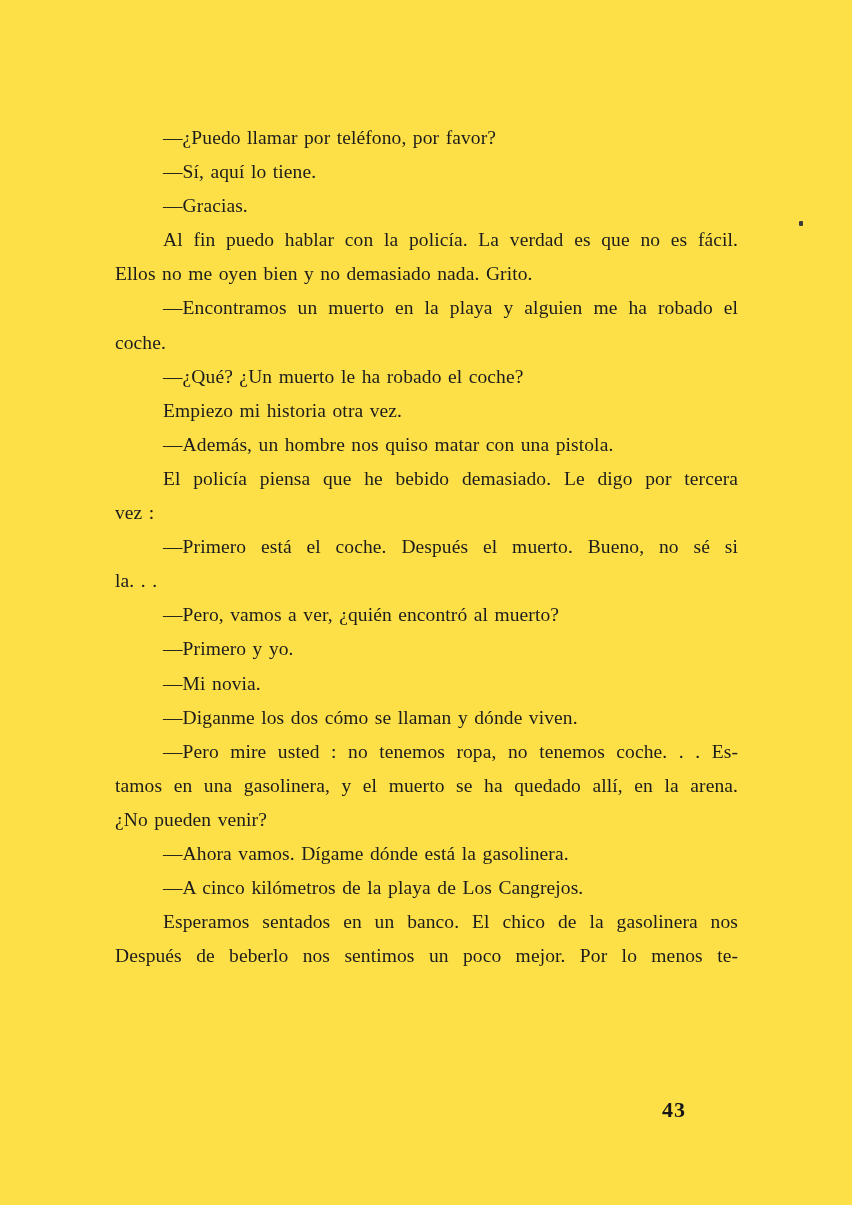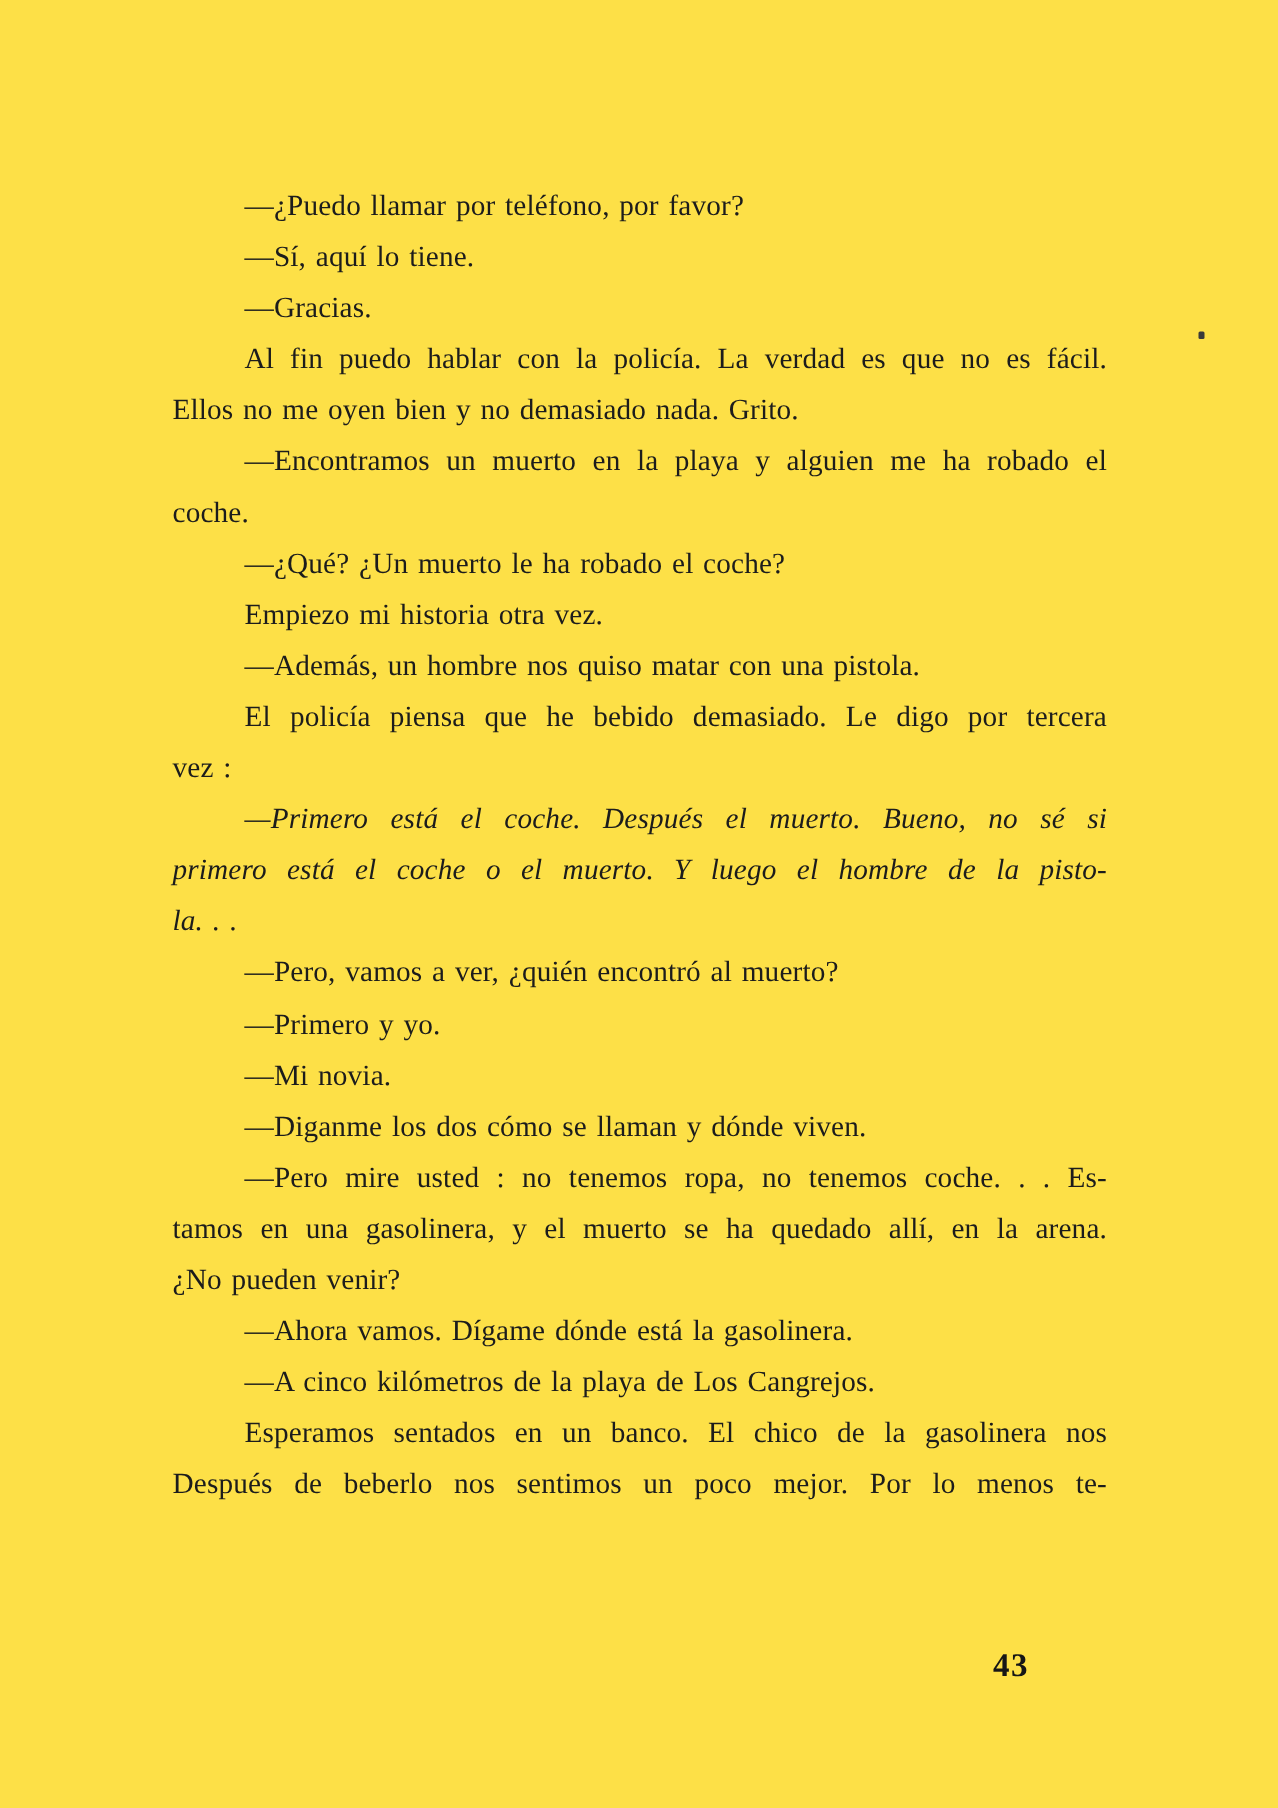--- a/index.html
+++ b/index.html
@@ -39,21 +39,20 @@
   }
   .line.justify {
     white-space: normal;
     text-align: justify;
     text-align-last: justify;
   }
   .line.indent {
     padding-left: 48px;
   }
   .line.italic {
-    font-style: italic;
   }
   .page-number {
     position: absolute;
     left: 662px;
     top: 1083px;
     font-size: 22px;
     font-weight: bold;
     letter-spacing: 1px;
     color: #161616;
     margin-top: 14px;
@@ -79,21 +78,20 @@
       <div class="line indent justify">Al fin puedo hablar con la policía. La verdad es que no es fácil.</div>
       <div class="line">Ellos no me oyen bien y no demasiado nada. Grito.</div>
       <div class="line indent justify">—Encontramos un muerto en la playa y alguien me ha robado el</div>
       <div class="line">coche.</div>
       <div class="line indent">—¿Qué? ¿Un muerto le ha robado el coche?</div>
       <div class="line indent">Empiezo mi historia otra vez.</div>
       <div class="line indent">—Además, un hombre nos quiso matar con una pistola.</div>
       <div class="line indent justify">El policía piensa que he bebido demasiado. Le digo por tercera</div>
       <div class="line">vez :</div>
       <div class="line indent justify italic">—Primero está el coche. Después el muerto. Bueno, no sé si</div>
-      <div class="line justify italic">primero está el coche o el muerto. Y luego el hombre de la pisto-</div>
       <div class="line italic">la. . .</div>
       <div class="line indent">—Pero, vamos a ver, ¿quién encontró al muerto?</div>
       <div class="line indent">—Primero y yo.</div>
       <div class="line indent">—Mi novia.</div>
       <div class="line indent">—Diganme los dos cómo se llaman y dónde viven.</div>
       <div class="line indent justify">—Pero mire usted : no tenemos ropa, no tenemos coche. . . Es-</div>
       <div class="line justify">tamos en una gasolinera, y el muerto se ha quedado allí, en la arena.</div>
       <div class="line">¿No pueden venir?</div>
       <div class="line indent">—Ahora vamos. Dígame dónde está la gasolinera.</div>
       <div class="line indent">—A cinco kilómetros de la playa de Los Cangrejos.</div>

